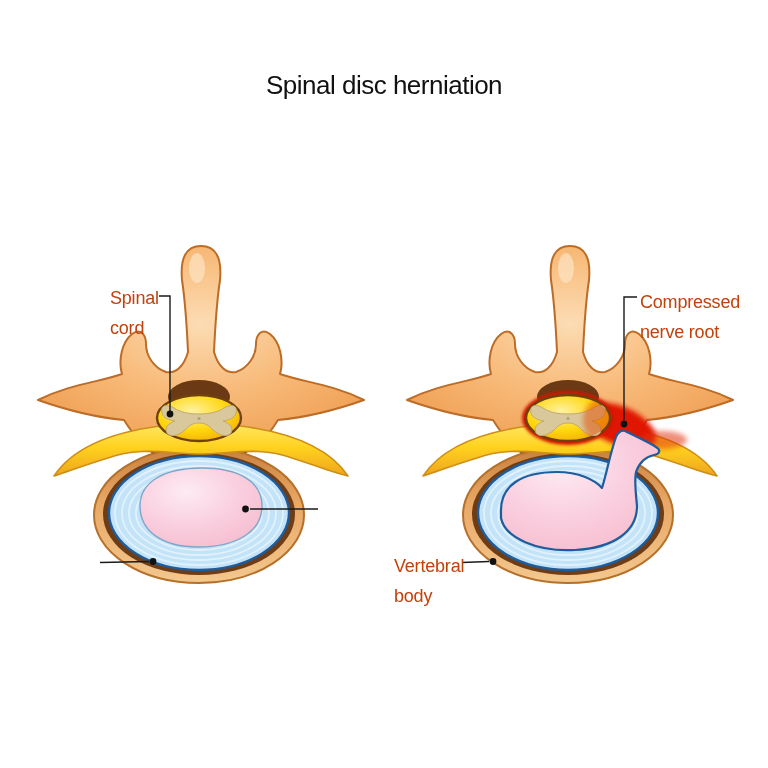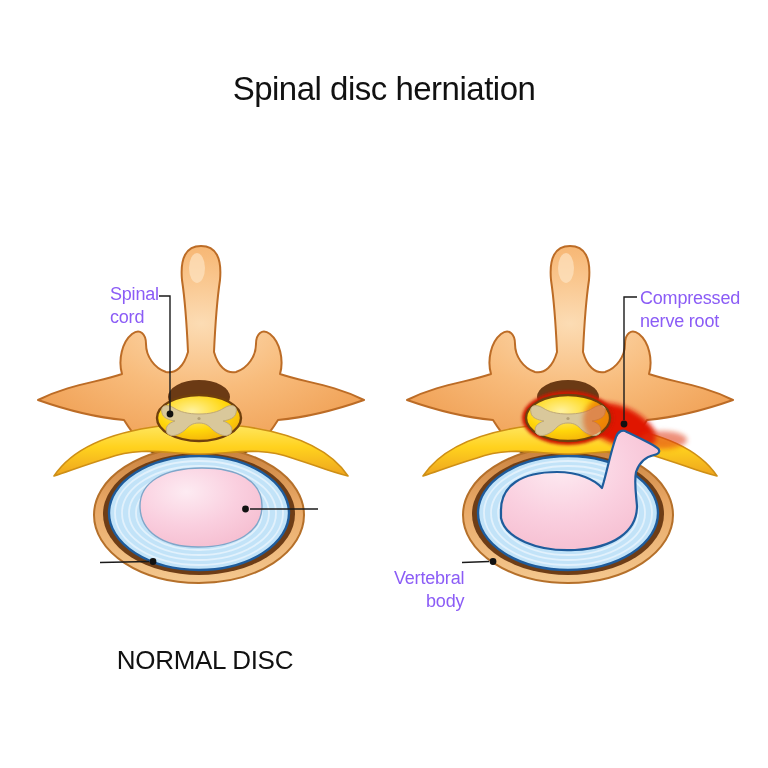--- a/index.html
+++ b/index.html
@@ -1,23 +1,23 @@
 <!DOCTYPE html>
 <html><head>
 <meta charset="utf-8">
 <style>
   html,body{margin:0;padding:0;background:#fff;}
   .canvas{position:relative;width:768px;height:768px;background:#fff;overflow:hidden;
           font-family:"Liberation Sans","DejaVu Sans",sans-serif;color:#1a1a1a;}
   .title{position:absolute;top:70px;left:0;width:768px;margin:0;text-align:center;
-         font-size:33px;font-weight:400;letter-spacing:-0.5px;color:#111;}
+         font-size:26px;font-weight:400;letter-spacing:-0.5px;color:#111;}
   .art{position:absolute;left:0;top:0;}
-  .lbl{position:absolute;font-size:18px;line-height:23px;letter-spacing:-0.2px;
-       white-space:pre-line;color:#8b5cf6;}
-  .lbl-center{text-align:right;margin-top:16px;}
+  .lbl{position:absolute;font-size:18px;line-height:30px;letter-spacing:-0.2px;
+       white-space:pre-line;color:#c2410c;}
+  .lbl-center{text-align:left;}
   .caption{position:absolute;font-size:26px;letter-spacing:-0.3px;text-align:center;
            color:#111;white-space:nowrap;}
 </style>
 </head>
 <body>
 
 <div class="canvas">
 
   <h1 class="title">Spinal disc herniation</h1>
 
@@ -140,15 +140,14 @@
     </g>
   </svg>
 
   <div class="lbl" style="left:110px;top:283px">Spinal
 cord</div>
   <div class="lbl" style="left:640px;top:287px">Compressed
 nerve root</div>
   <div class="lbl lbl-center" style="left:394px;top:551px">Vertebral
 body</div>
 
-  <div class="caption" style="left:110px;top:645px;width:190px">NORMAL DISC</div>
 
 </div>
 
 </body></html>

